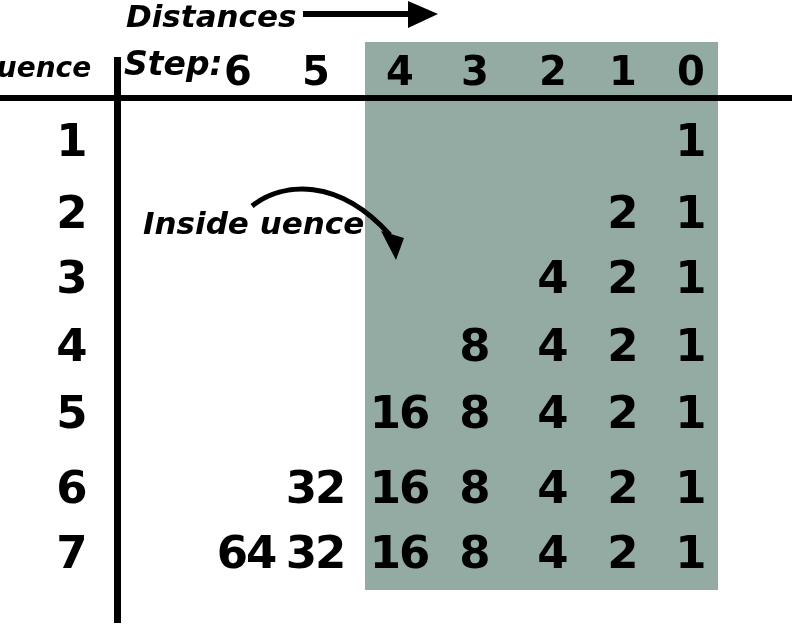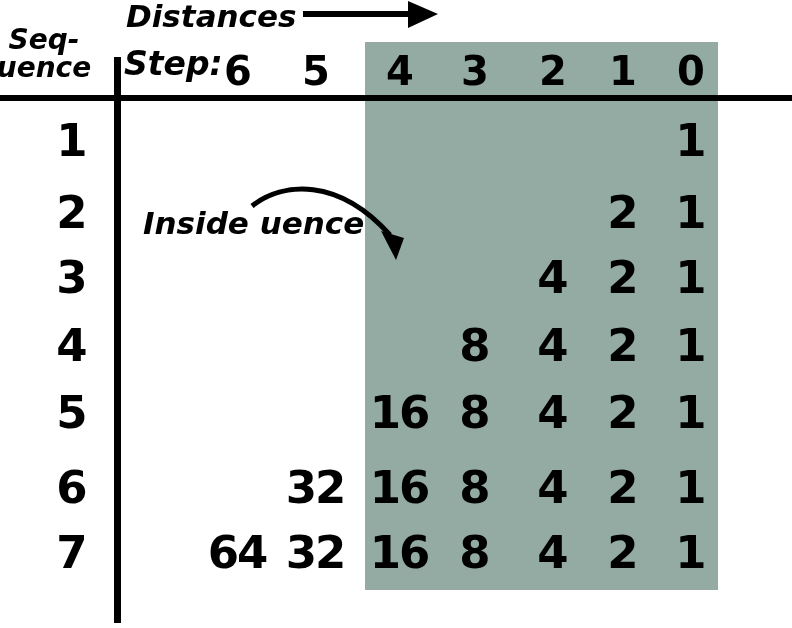--- a/index.html
+++ b/index.html
@@ -112,21 +112,21 @@
       <polygon points="396,260 381,231 404,238" fill="#000000"></polygon>
     </g>
   </svg>
 
   <div class="hline"></div>
   <div class="vline"></div>
 
   <div class="title">Distances</div>
 
   <div class="seq-label">
-    <span>Seq-</span><br>
+    <br>
     <span>uence</span>
   </div>
 
   <div class="step-label">Step:</div>
 
   <div class="annotation">Inside uence</div>
 
   <div id="grid">
       <span class="hdr" style="left: 237px; top: 71px;">6</span>
       <span class="hdr" style="left: 315px; top: 71px;">5</span>
@@ -156,21 +156,21 @@
       <span class="cell" style="left: 474px; top: 412px;">8</span>
       <span class="cell" style="left: 552px; top: 412px;">4</span>
       <span class="cell" style="left: 622px; top: 412px;">2</span>
       <span class="cell" style="left: 690px; top: 412px;">1</span>
       <span class="cell" style="left: 315px; top: 487px;">32</span>
       <span class="cell" style="left: 399px; top: 487px;">16</span>
       <span class="cell" style="left: 474px; top: 487px;">8</span>
       <span class="cell" style="left: 552px; top: 487px;">4</span>
       <span class="cell" style="left: 622px; top: 487px;">2</span>
       <span class="cell" style="left: 690px; top: 487px;">1</span>
-      <span class="cell" style="left: 237px; top: 552px; text-align: center;">64</span>
+      <span class="cell" style="left: 246px; top: 552px; text-align: center;">64</span>
       <span class="cell" style="left: 315px; top: 552px;">32</span>
       <span class="cell" style="left: 399px; top: 552px;">16</span>
       <span class="cell" style="left: 474px; top: 552px;">8</span>
       <span class="cell" style="left: 552px; top: 552px;">4</span>
       <span class="cell" style="left: 622px; top: 552px;">2</span>
       <span class="cell" style="left: 690px; top: 552px;">1</span>
     </div>
 
 </div>
 

